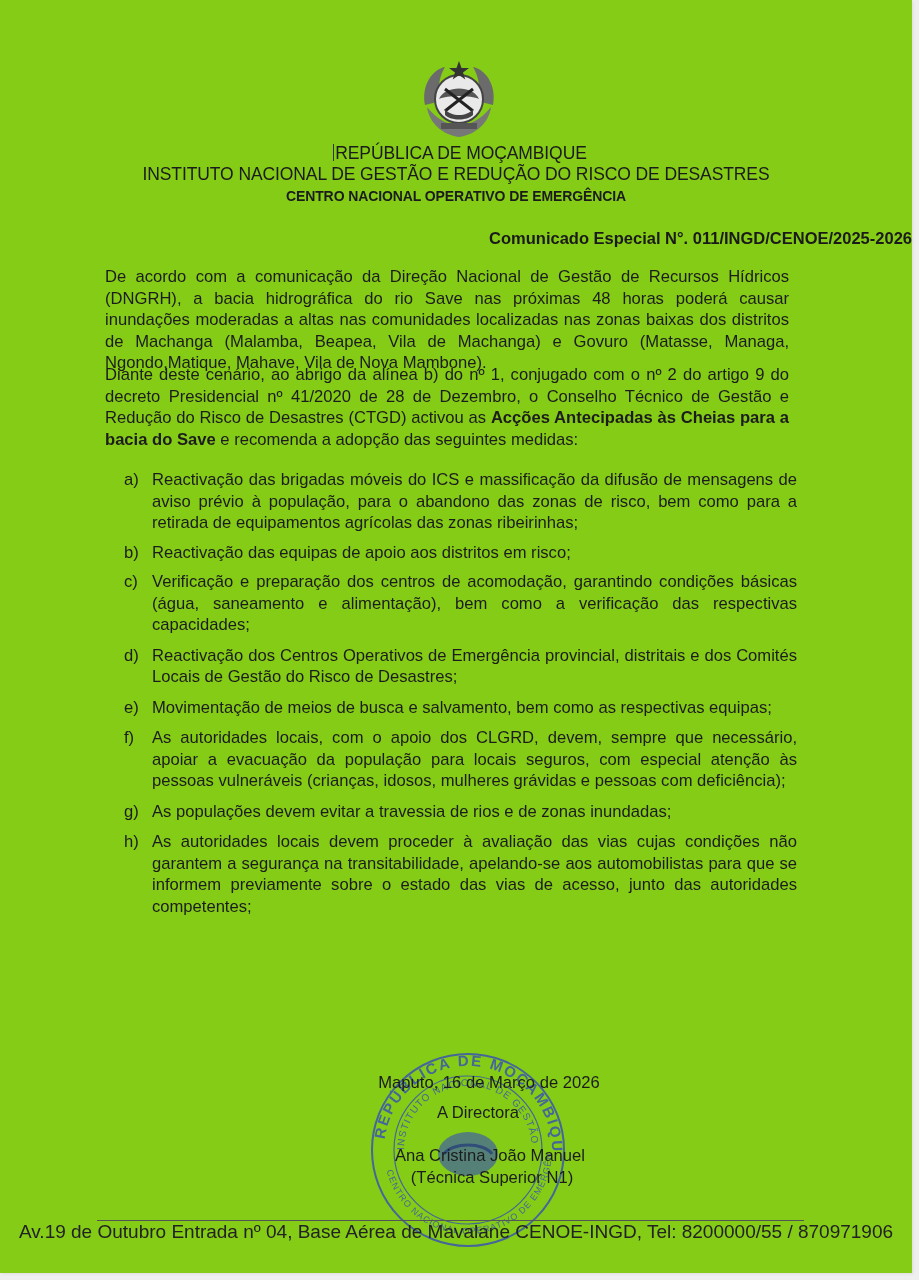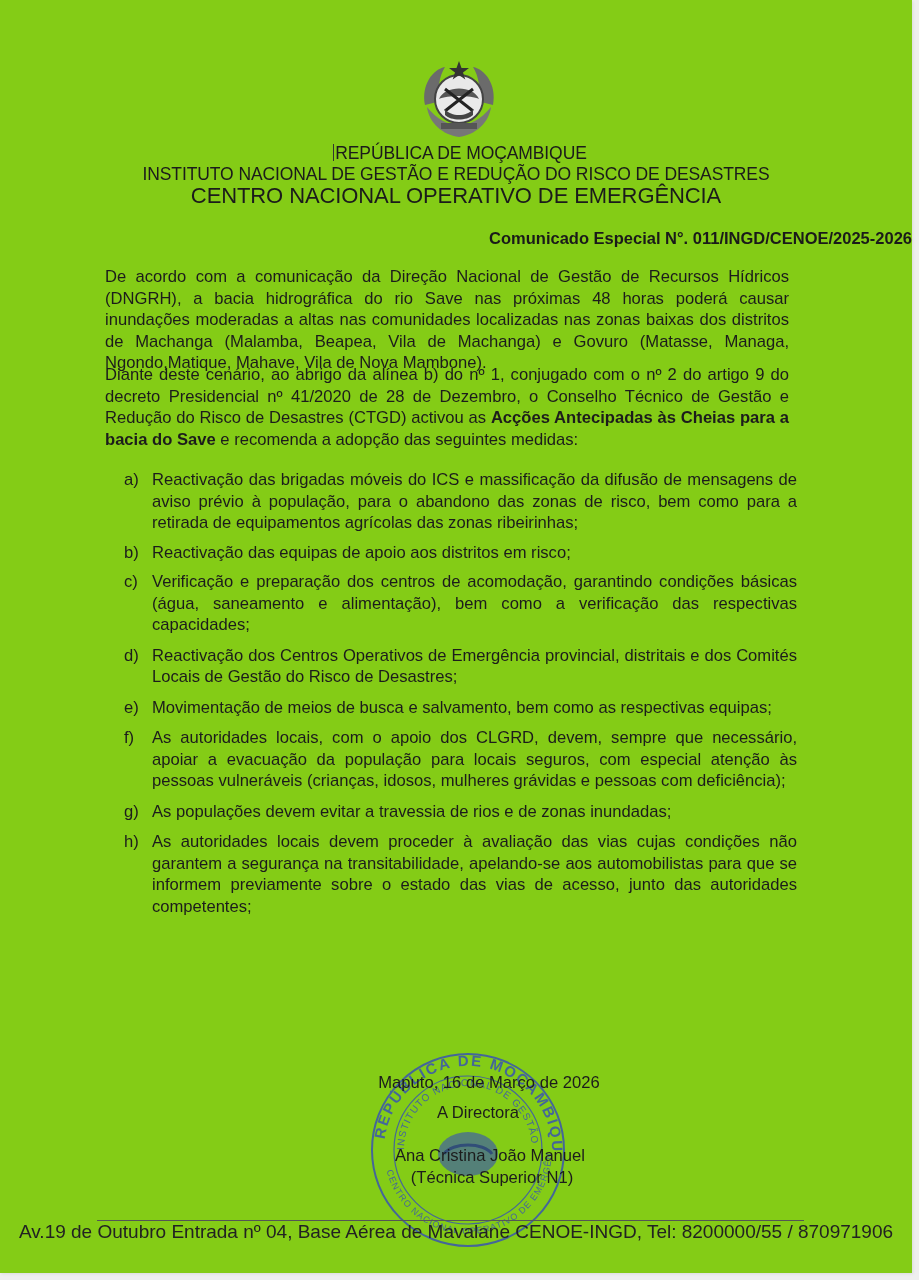--- a/index.html
+++ b/index.html
@@ -17,21 +17,21 @@
     }
     .emblem {
       position: absolute; left: 415px; top: 55px; width: 88px; height: 88px;
     }
     .hdr {
       position: absolute; left: 0; width: 912px; text-align: center;
       font-size: 17.5px; letter-spacing: -0.1px; line-height: 22px; color: #1b1b1b;
     }
     .hdr.l1 { top: 142px; left: 4px; }
     .hdr.l2 { top: 163px; }
-    .hdr.l3 { top: 185px; font-weight: normal; font-size: 22px; }
+    .hdr.l3 { top: 185px; font-weight: bold; font-size: 14px; }
     .hdr .cursor { display:inline-block; width:1px; height:17px; background:#333; vertical-align:-2px; margin-right:1px; }
     .ref {
       position: absolute; left: 0; width: 912px; top: 227px; text-align: right;
       font-weight: bold; font-size: 16.5px; line-height: 22px;
     }
     .body {
       position: absolute; left: 97px; width: 700px;
       font-size: 16.6px; line-height: 21.5px; color: #1c1c1c;
       text-align: justify;
     }

